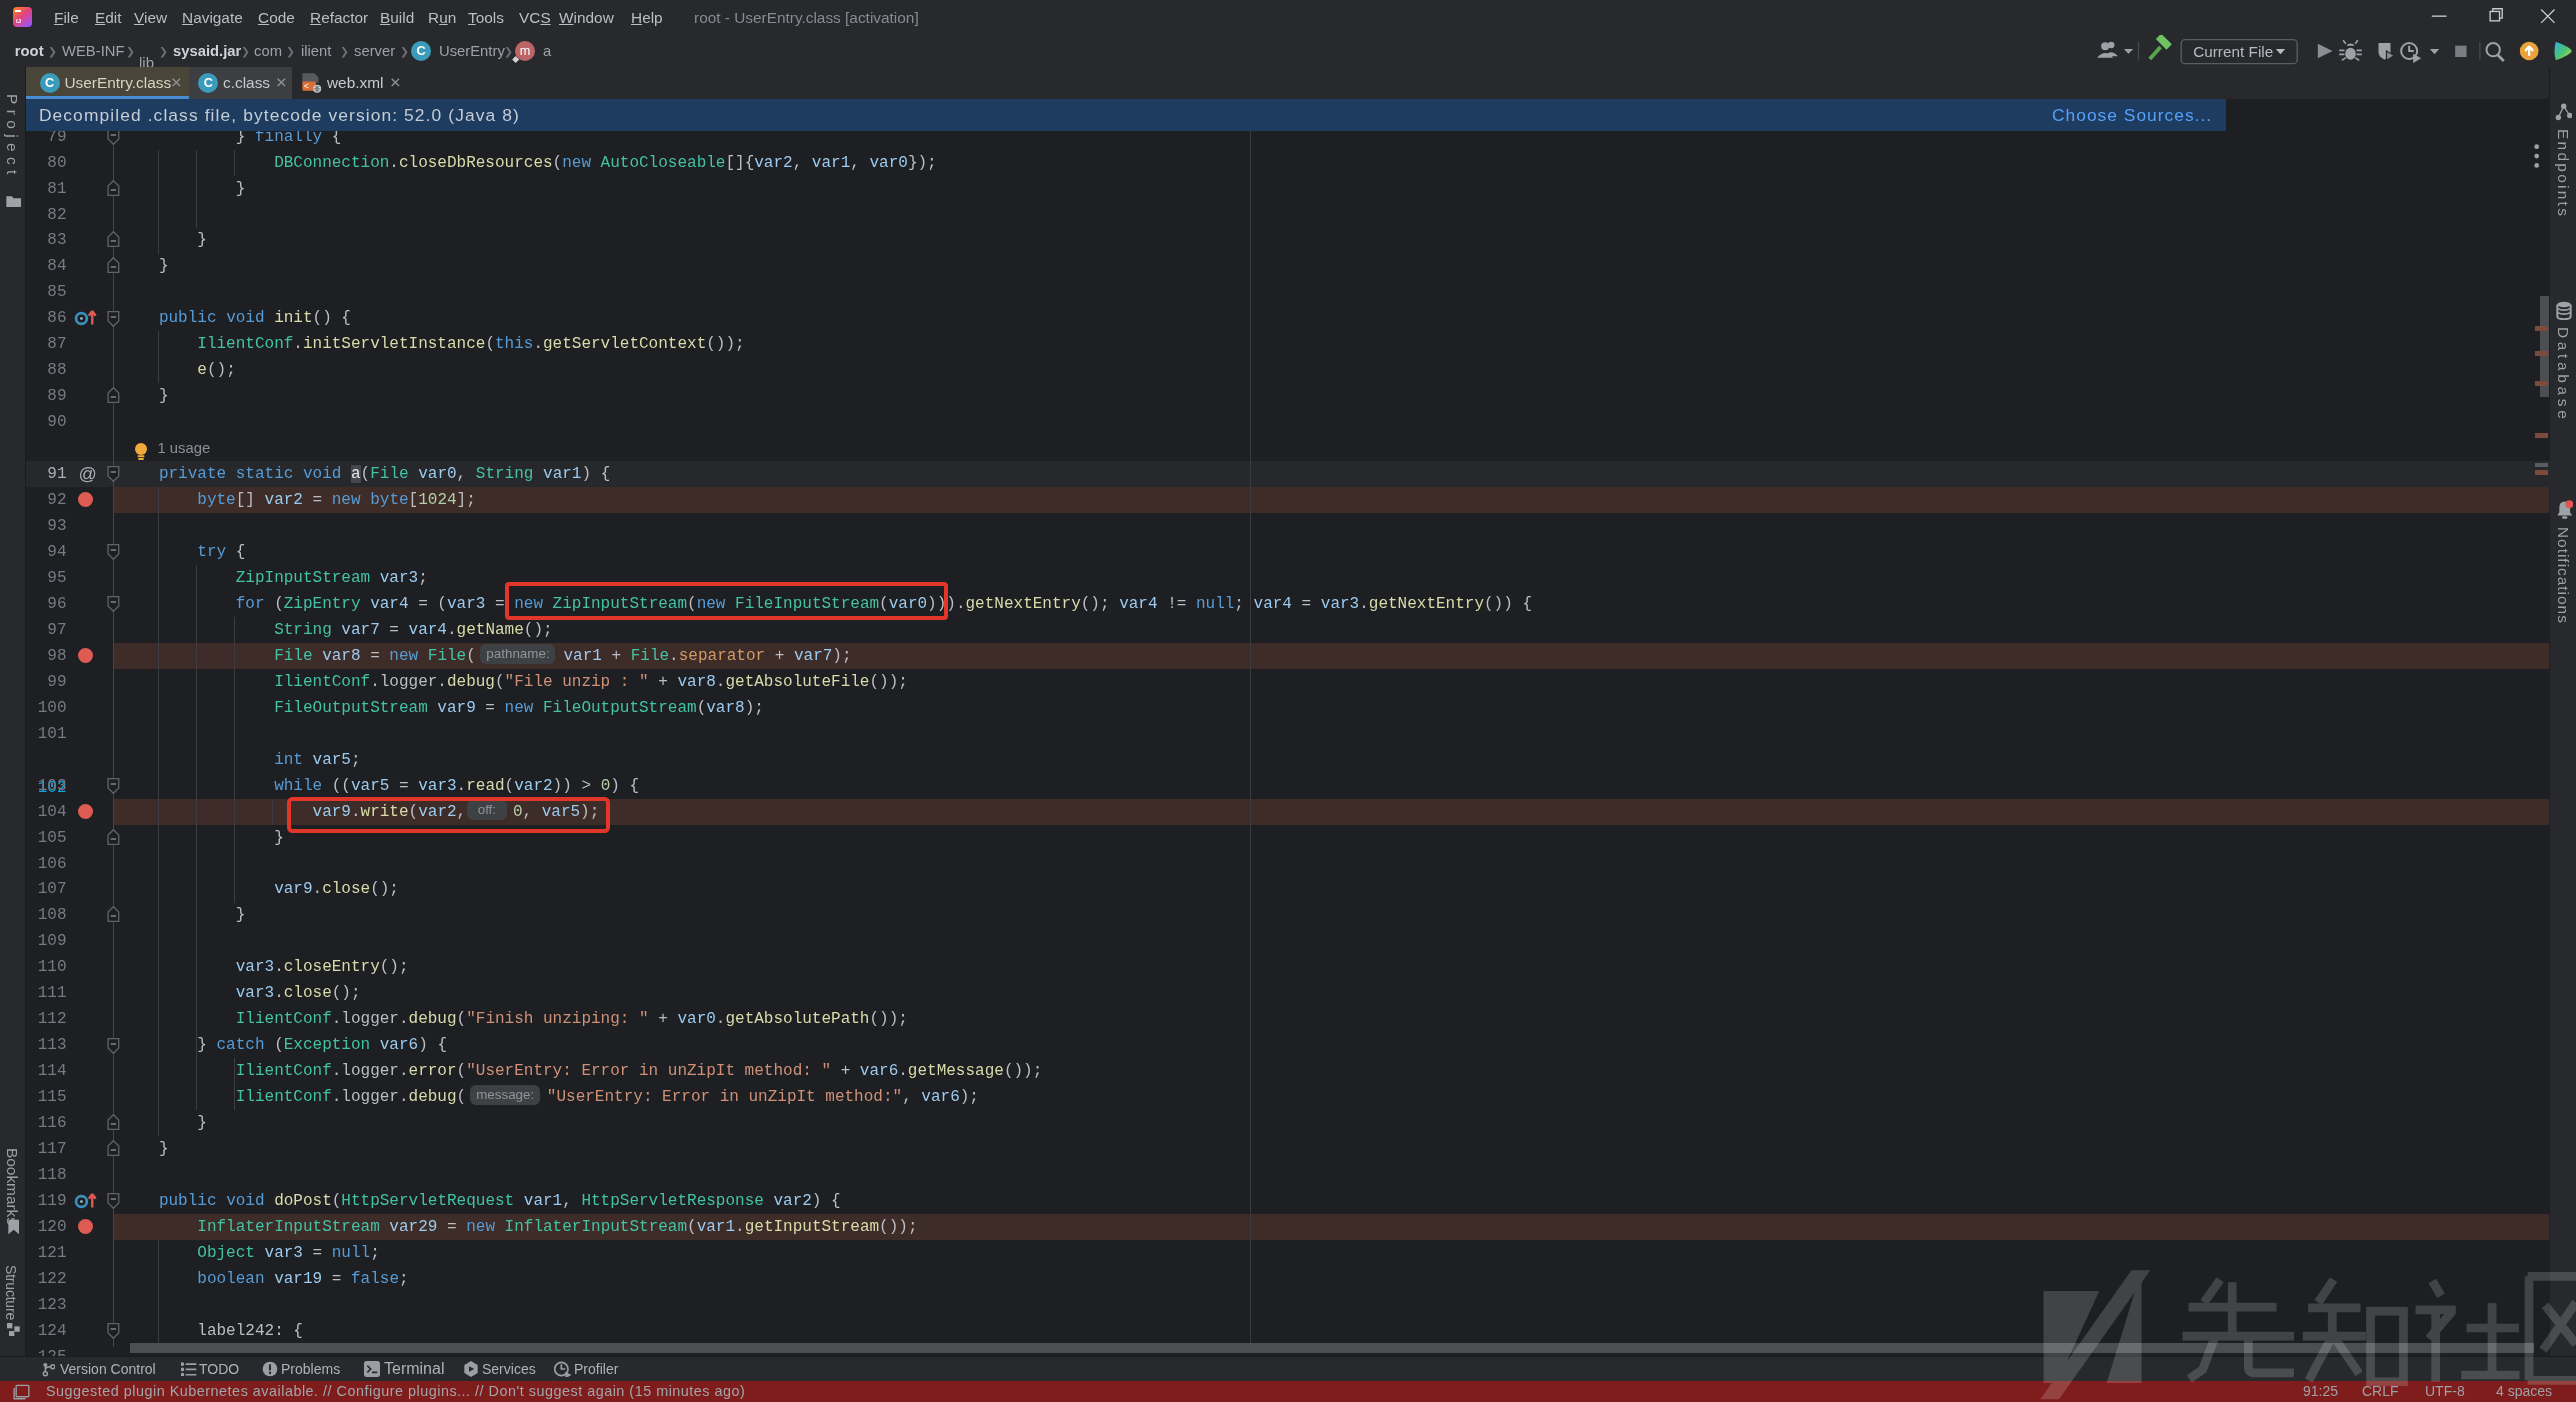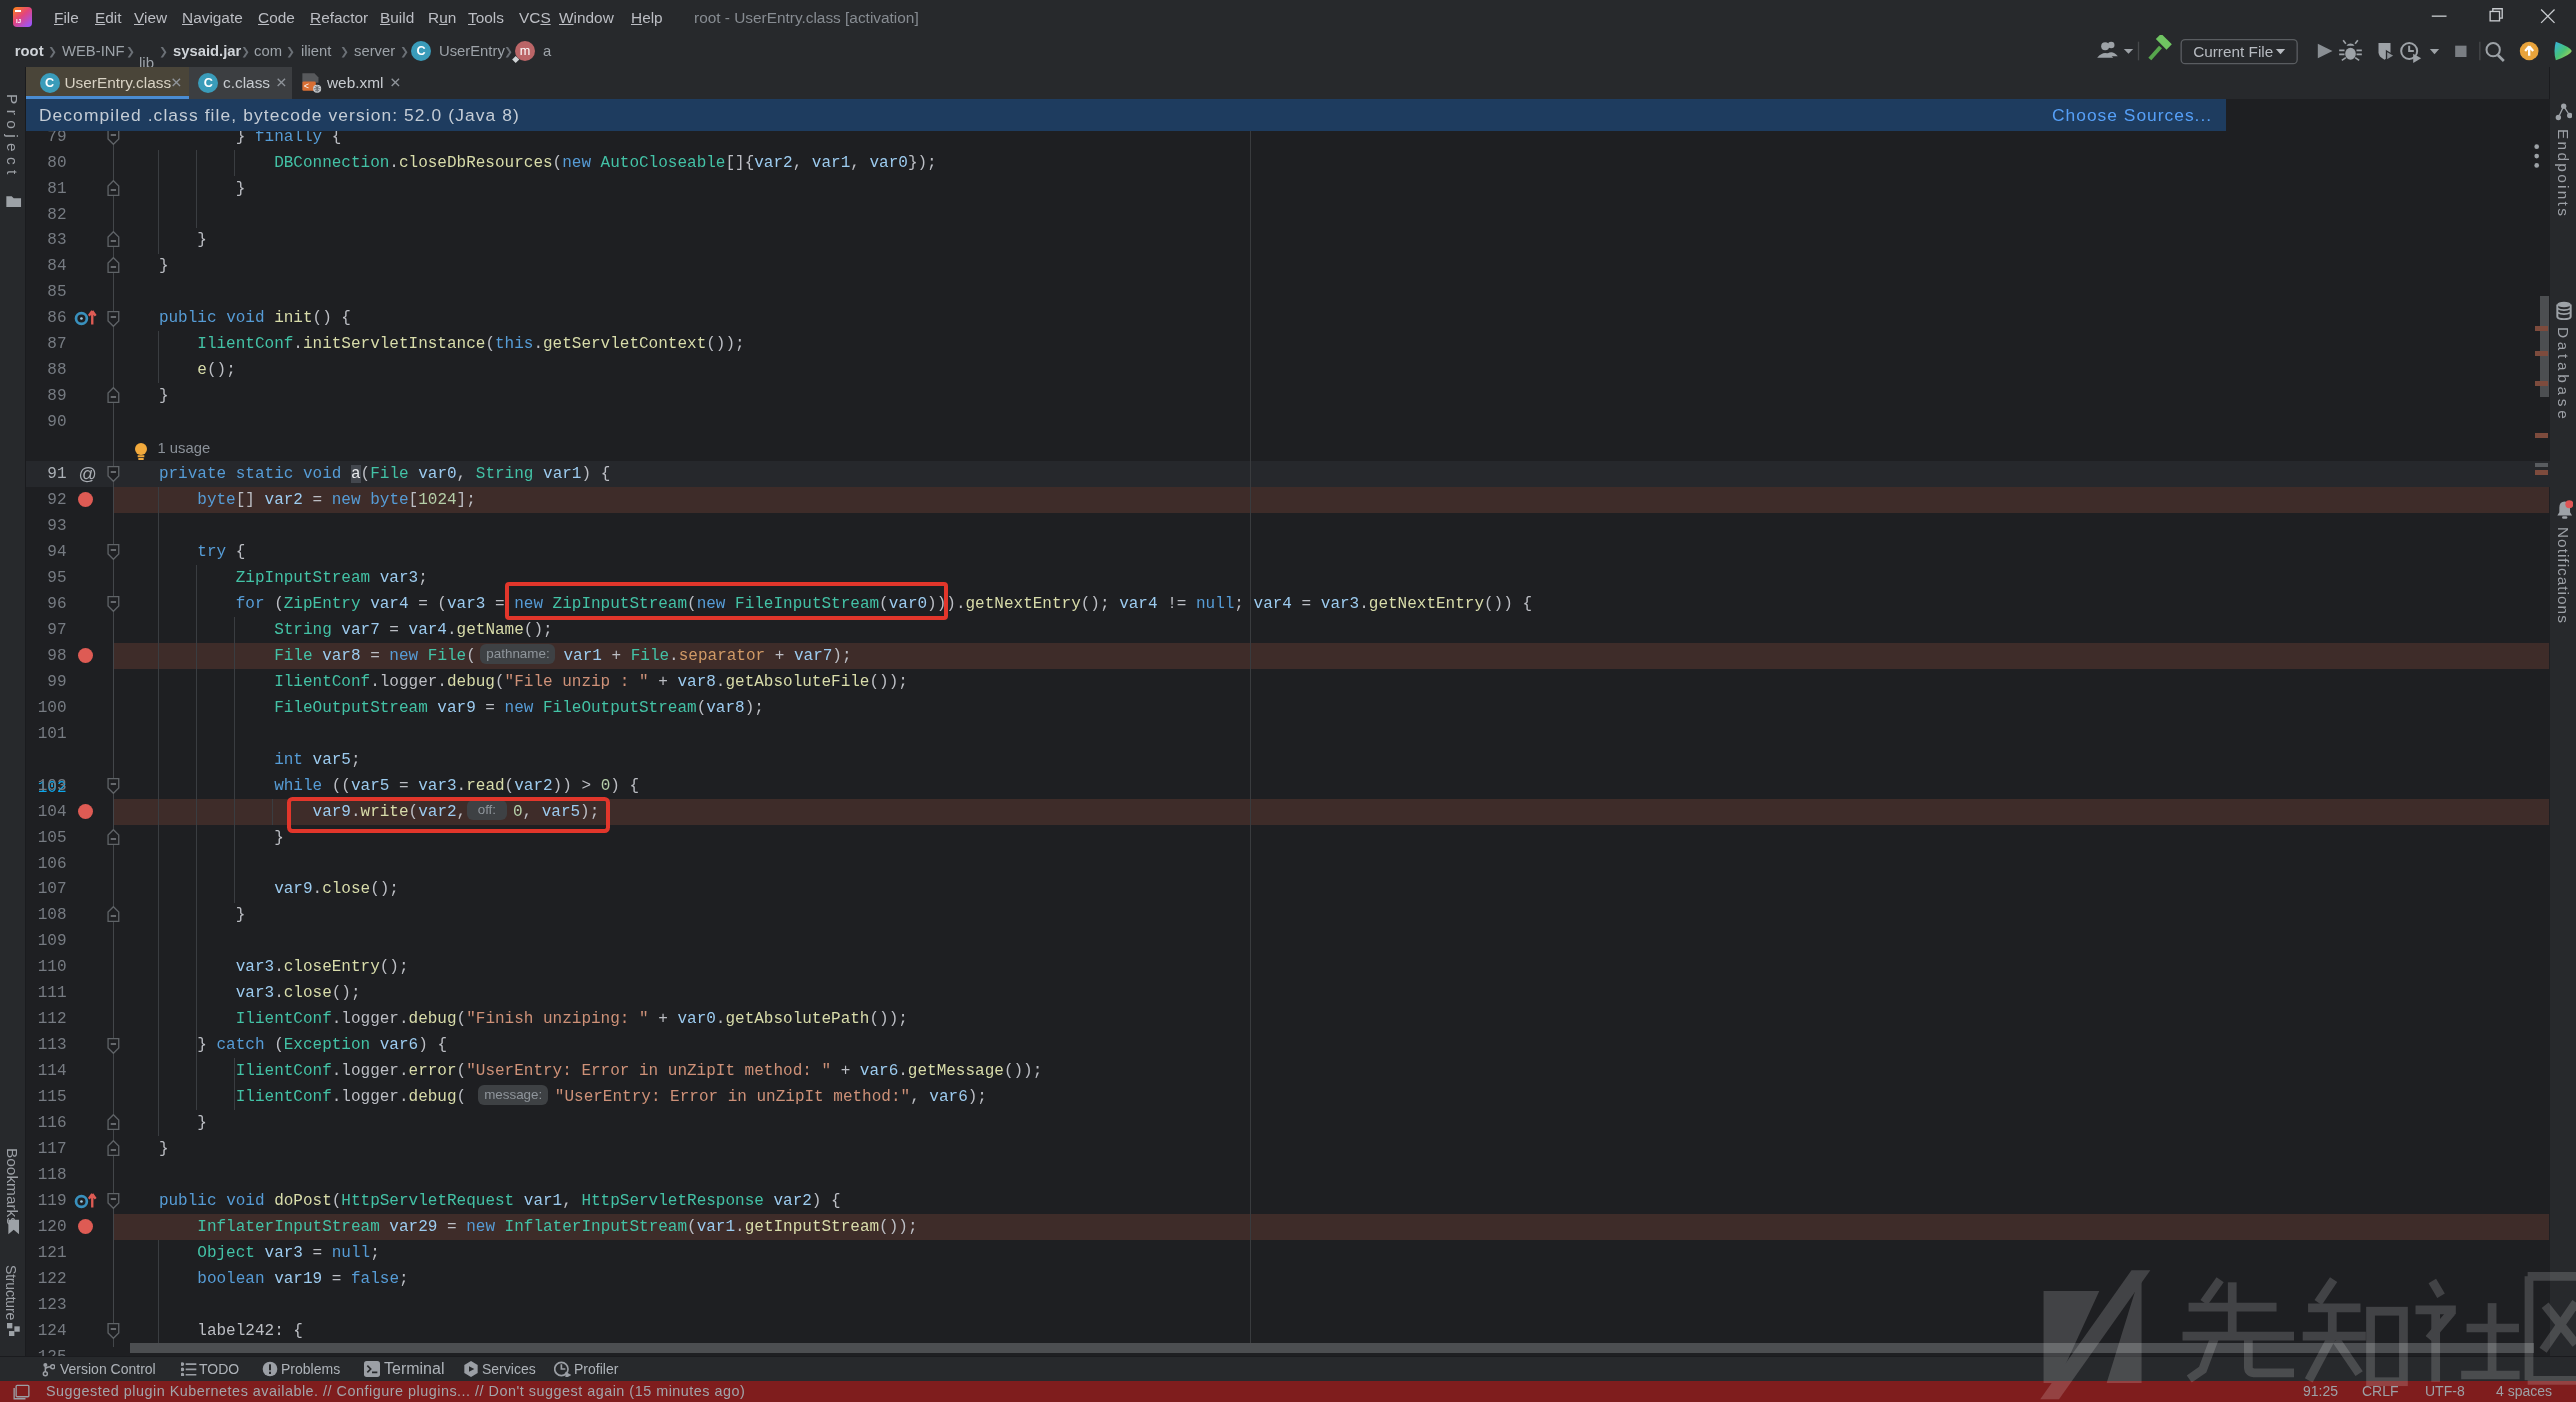--- a/index.html
+++ b/index.html
@@ -327,21 +327,21 @@
     <div class="cl" style="top:907px">            <span class="c">IlientConf</span>.logger.<span class="m">debug</span>(<span class="s">"Finish unziping: "</span> + <span class="v">var0</span>.<span class="m">getAbsolutePath</span>());</div>
     <div class="ln" style="top:933px;color:#767b82">113</div>
     <div class="cl" style="top:933px">        } <span class="k">catch</span> (<span class="c">Exception</span> <span class="v">var6</span>) {</div>
     <svg class="abs" style="left:80px;top:939px" width="14.8" height="16" viewBox="0 0 22 24">
       <path d="M3 1 h16 v14 l-8 8 -8 -8 z" fill="#1e1f22" stroke="#5f6367" stroke-width="2"></path>
       <line x1="7" y1="9" x2="15" y2="9" stroke="#8a8f94" stroke-width="2"></line>
     </svg>
     <div class="ln" style="top:959px;color:#767b82">114</div>
     <div class="cl" style="top:959px">            <span class="c">IlientConf</span>.logger.<span class="m">error</span>(<span class="s">"UserEntry: Error in unZipIt method: "</span> + <span class="v">var6</span>.<span class="m">getMessage</span>());</div>
     <div class="ln" style="top:985px;color:#767b82">115</div>
-    <div class="cl" style="top:985px">            <span class="c">IlientConf</span>.logger.<span class="m">debug</span>(<span class="pill" style="width:70px;margin-left:12px;margin-right:6.7px">message:</span><span class="s">"UserEntry: Error in unZipIt method:"</span>, <span class="v">var6</span>);</div>
+    <div class="cl" style="top:985px">            <span class="c">IlientConf</span>.logger.<span class="m">debug</span>(<span class="pill" style="width:70px;margin-left:4px;margin-right:6.7px">message:</span><span class="s">"UserEntry: Error in unZipIt method:"</span>, <span class="v">var6</span>);</div>
     <div class="ln" style="top:1011px;color:#767b82">116</div>
     <div class="cl" style="top:1011px">        }</div>
     <svg class="abs" style="left:80px;top:1015px" width="14.8" height="16" viewBox="0 0 22 24">
       <path d="M3 23 h16 v-14 l-8 -8 -8 8 z" fill="#1e1f22" stroke="#5f6367" stroke-width="2"></path>
       <line x1="7" y1="15" x2="15" y2="15" stroke="#8a8f94" stroke-width="2"></line>
     </svg>
     <div class="ln" style="top:1037px;color:#767b82">117</div>
     <div class="cl" style="top:1037px">    }</div>
     <svg class="abs" style="left:80px;top:1041px" width="14.8" height="16" viewBox="0 0 22 24">
       <path d="M3 23 h16 v-14 l-8 -8 -8 8 z" fill="#1e1f22" stroke="#5f6367" stroke-width="2"></path>

